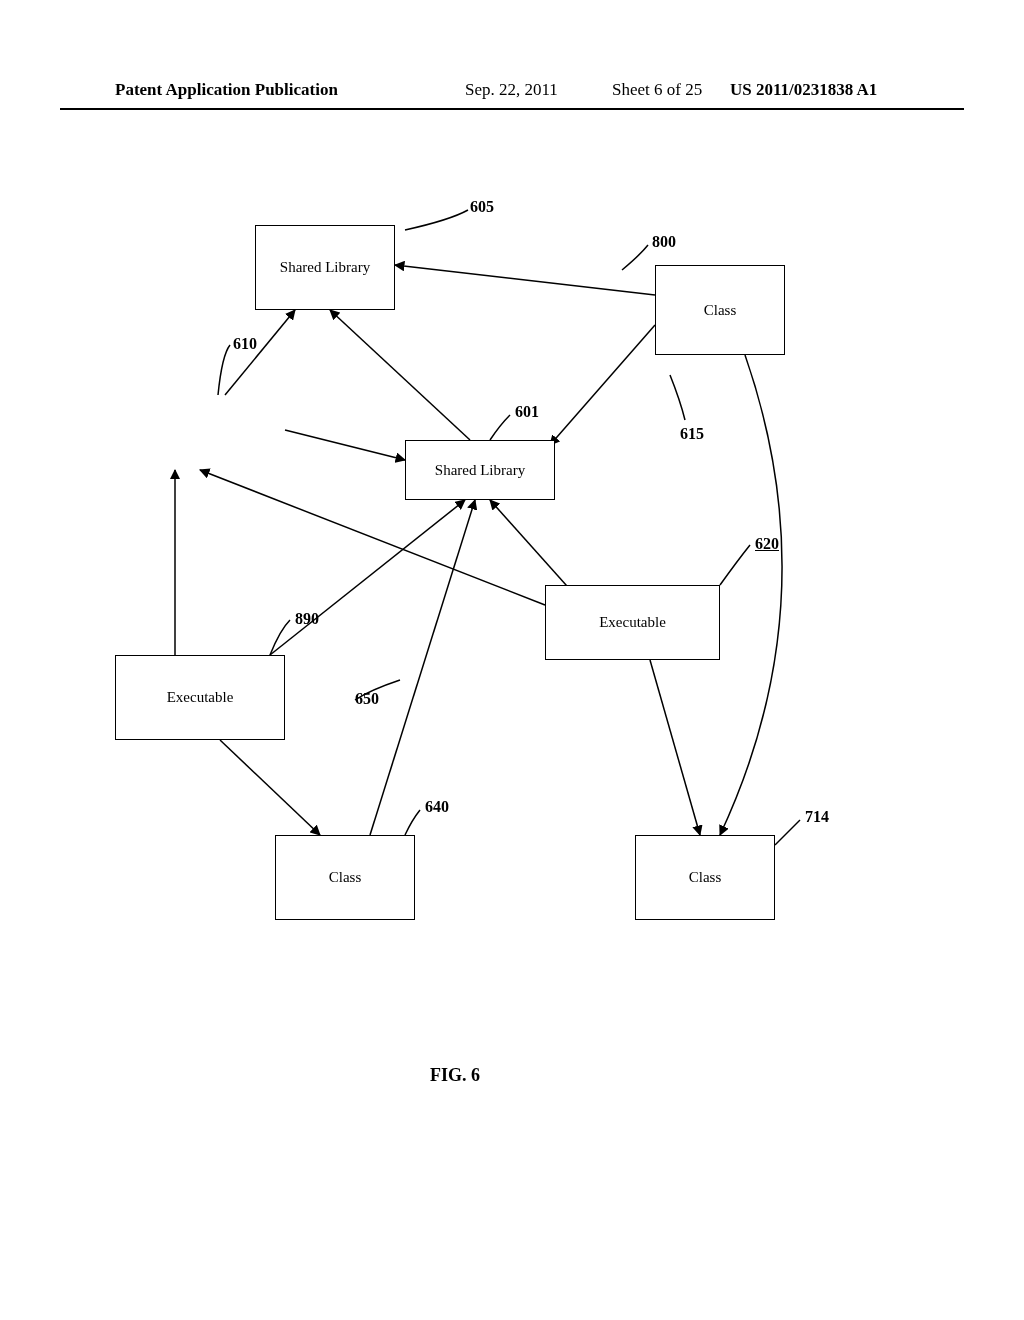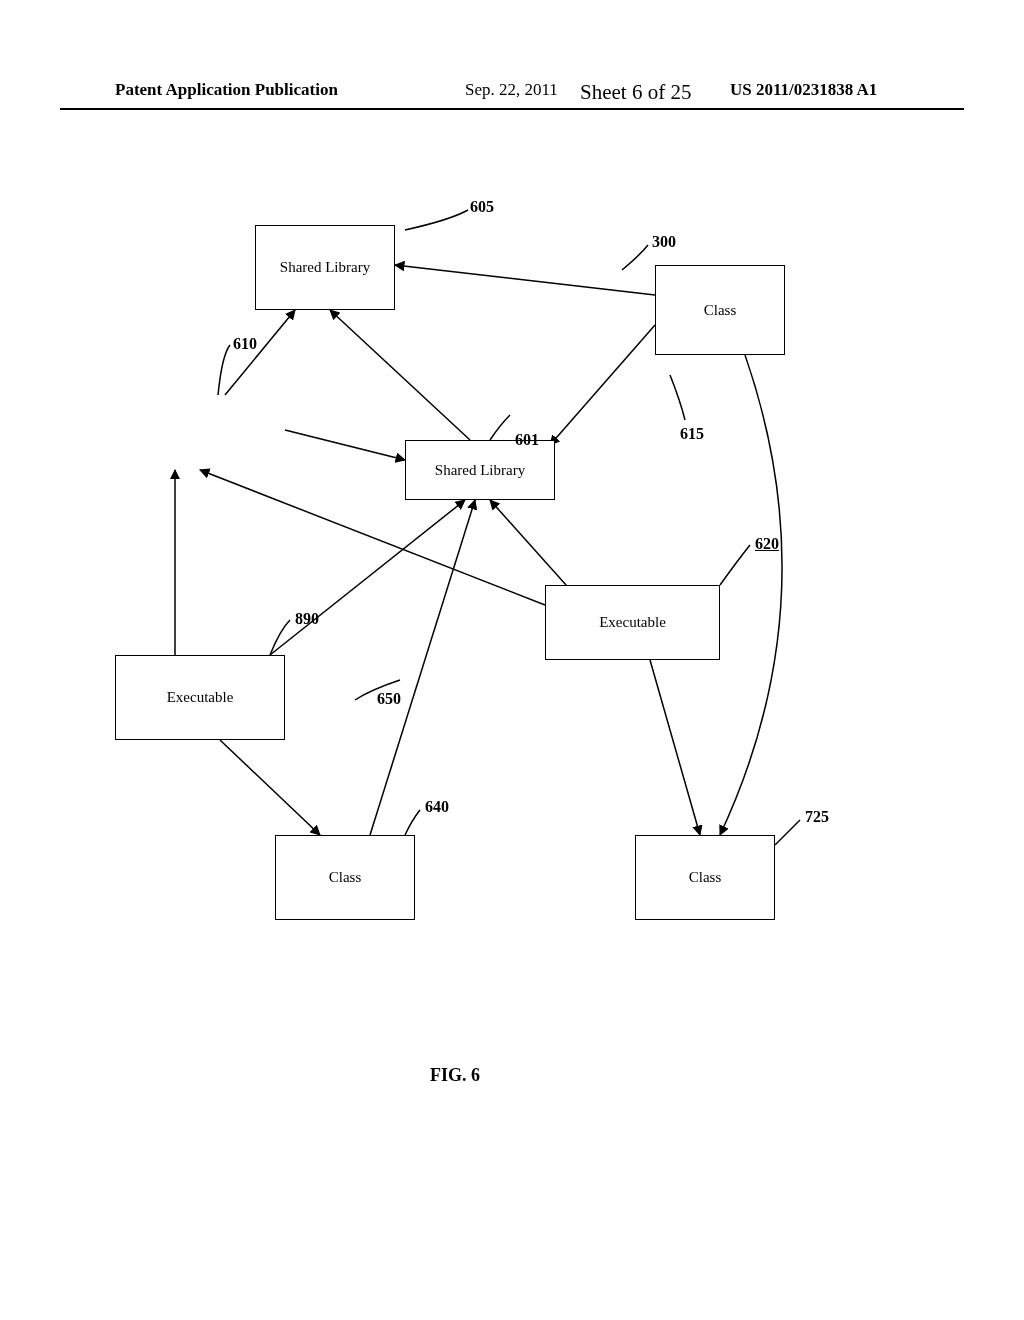--- a/index.html
+++ b/index.html
@@ -29,22 +29,22 @@
     font-weight: bold;
     font-size: 17px;
   }
   .header .hmid {
     position: absolute;
     left: 465px;
     font-size: 17px;
   }
   .header .hsheet {
     position: absolute;
-    left: 580px;
-    font-size: 21px;
+    left: 612px;
+    font-size: 17px;
   }
   .header .hright {
     position: absolute;
     left: 730px;
     font-weight: bold;
     font-size: 17px;
   }
   .hr {
     position: absolute;
     top: 108px;
@@ -174,26 +174,26 @@
 
     <div class="box" style="left:275px; top:835px; width:140px; height:85px;">
       <span>Class</span>
     </div>
 
     <div class="box" style="left:635px; top:835px; width:140px; height:85px;">
       <span>Class</span>
     </div>
 
     <span class="ref" style="left:470px; top:198px;">605</span>
-    <span class="ref" style="left:652px; top:233px;">300</span>
+    <span class="ref" style="left:652px; top:233px;">800</span>
     <span class="ref" style="left:233px; top:335px;">610</span>
-    <span class="ref" style="left:515px; top:403px;margin-top:28px;">601</span>
+    <span class="ref" style="left:515px; top:403px;">601</span>
     <span class="ref" style="left:680px; top:425px;">615</span>
     <span class="ref" style="left:755px; top:535px;text-decoration:underline;">620</span>
     <span class="ref" style="left:295px; top:610px;">890</span>
-    <span class="ref" style="left:355px; top:690px;margin-left:22px;">650</span>
+    <span class="ref" style="left:355px; top:690px;">650</span>
     <span class="ref" style="left:425px; top:798px;">640</span>
-    <span class="ref" style="left:805px; top:808px;">725</span>
+    <span class="ref" style="left:805px; top:808px;">714</span>
 
     <span class="figlabel" style="left:430px; top:1065px;">FIG. 6</span>
 
   </div>
 </div>
 
 </body></html>

